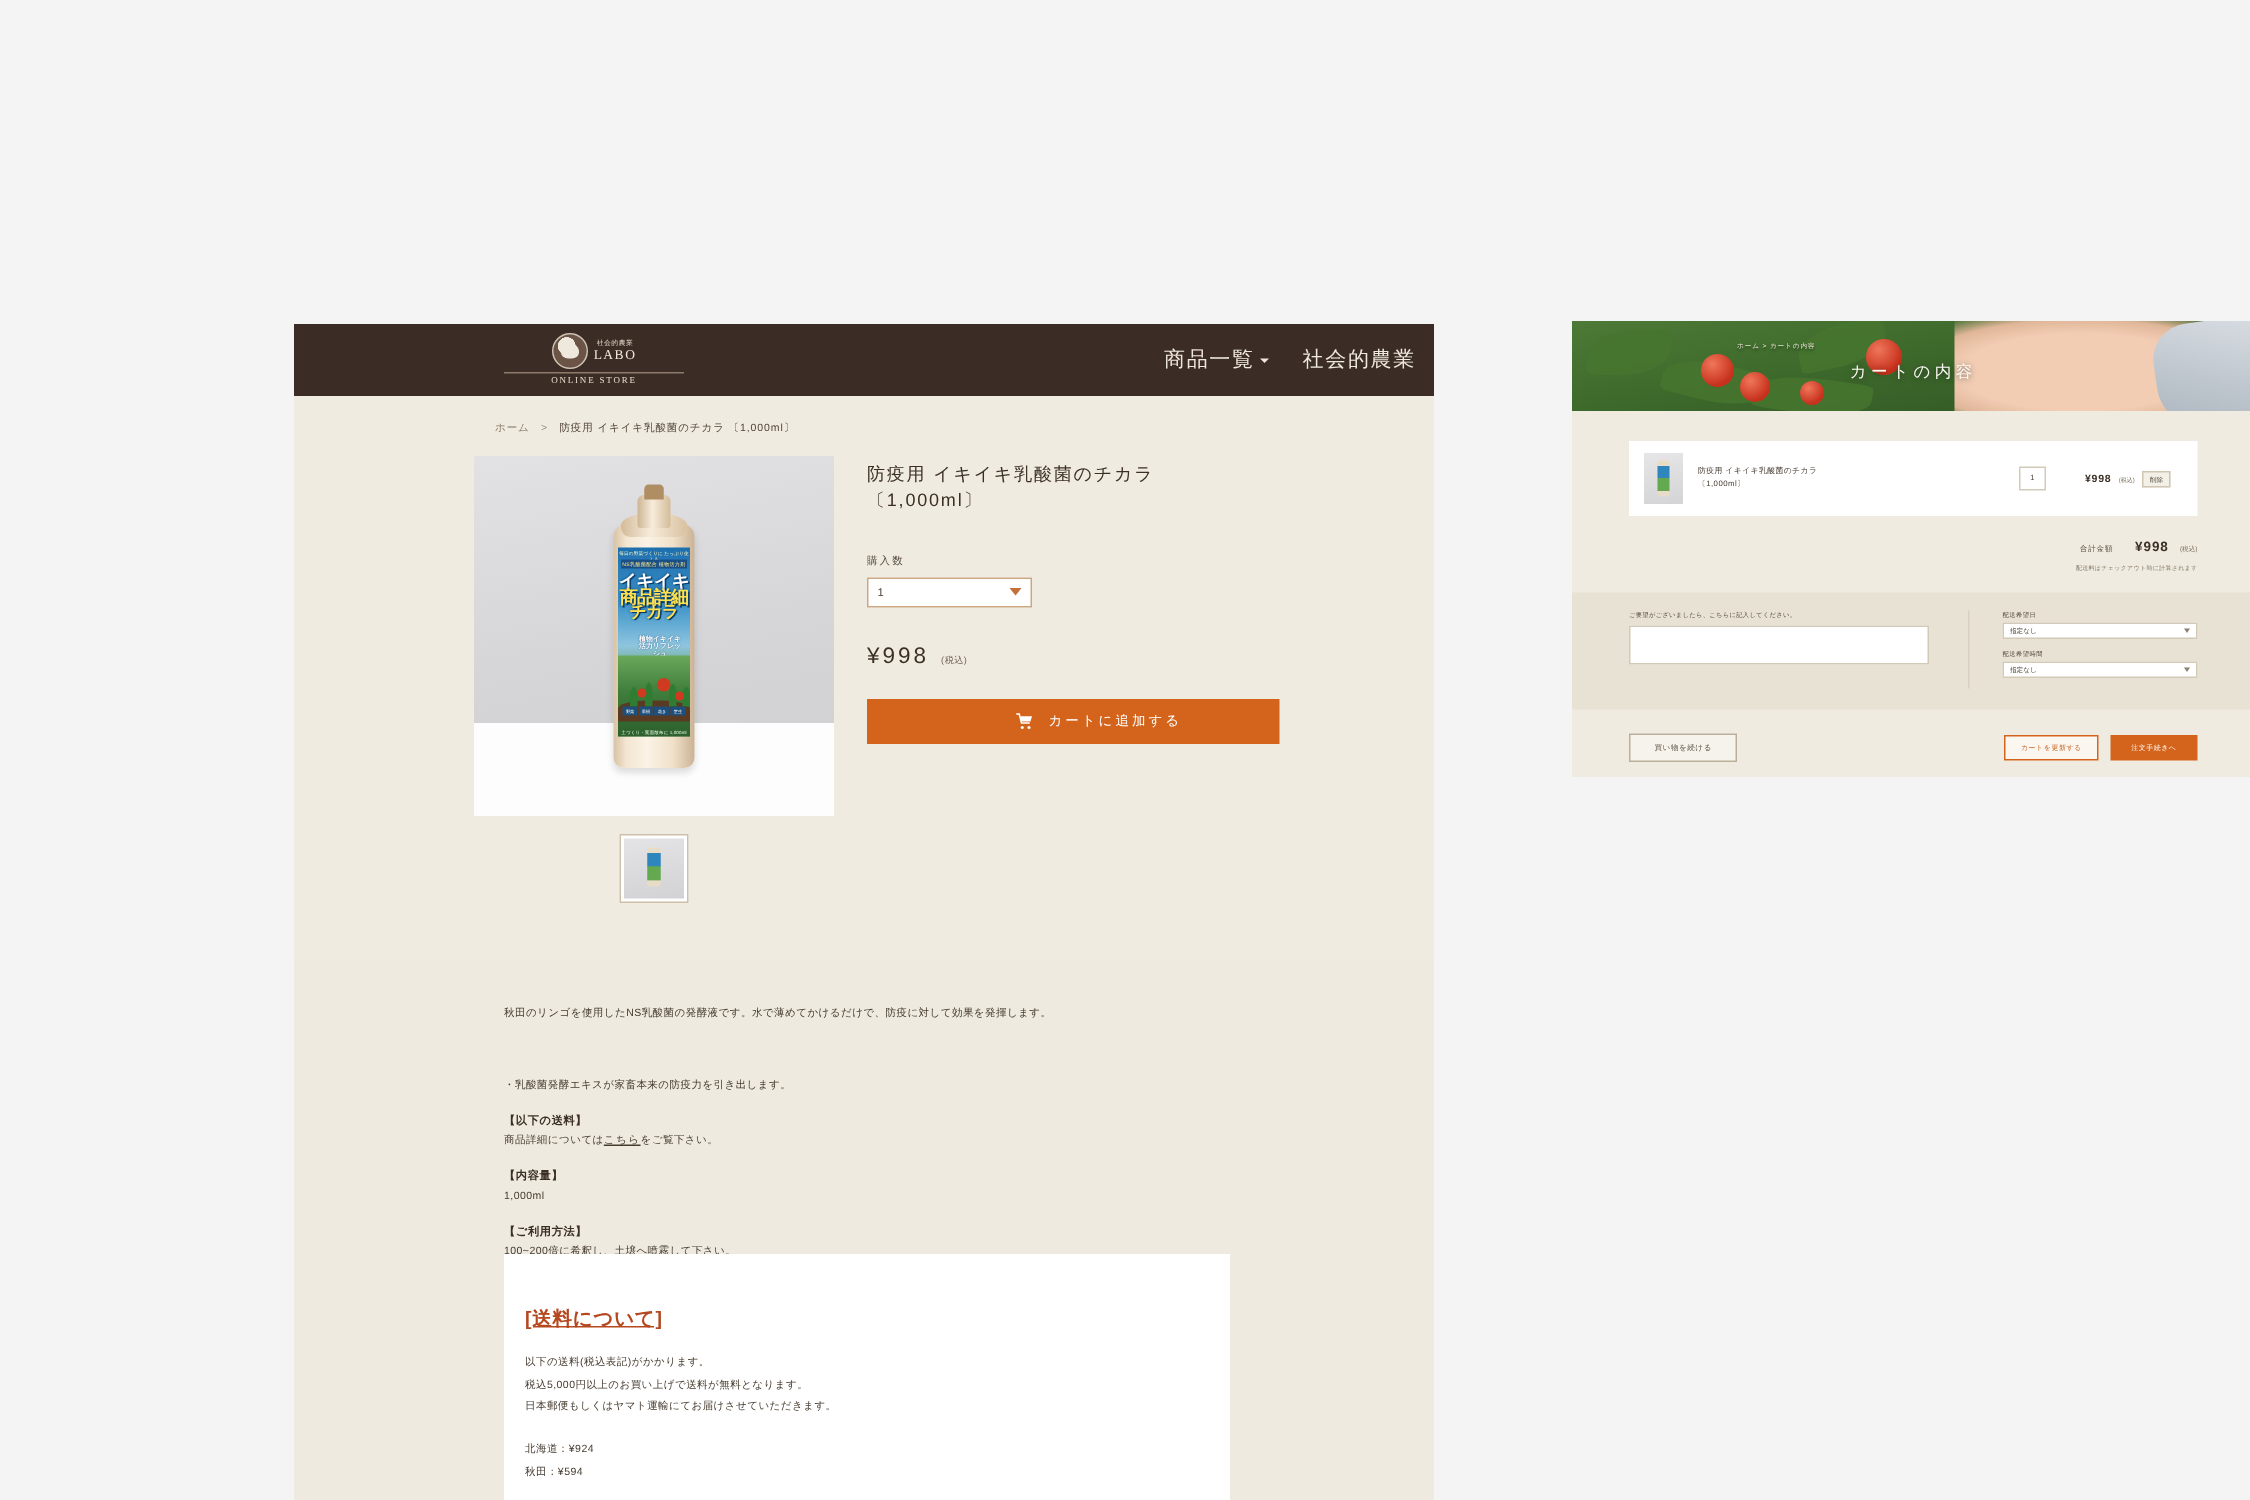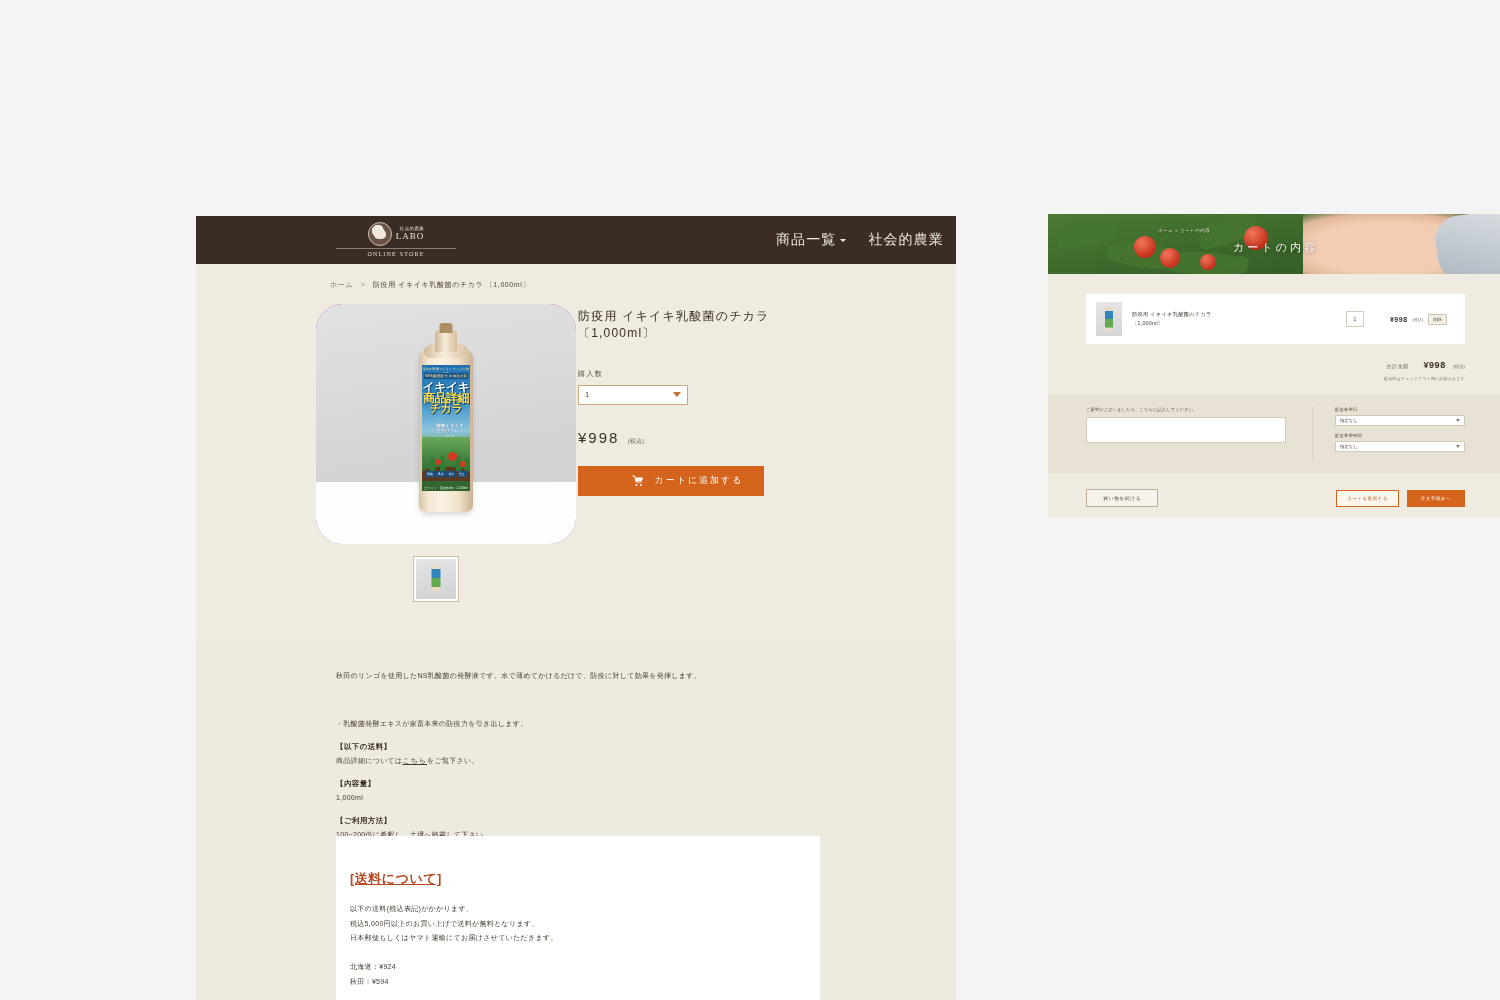--- a/index.html
+++ b/index.html
@@ -29,21 +29,21 @@
   .brand-top{display:flex;align-items:center;justify-content:center;gap:4px;}
   .brand-mark{
     width:22px;height:22px;border-radius:50%;
     background:radial-gradient(circle at 40% 35%,#efe8dd 0 30%,#6b5445 31% 100%);
     border:1px solid #cfc3b4;position:relative;flex:none;
   }
   .brand-mark:after{
     content:"";position:absolute;left:5px;top:6px;width:12px;height:10px;
     background:#efe8dd;border-radius:50% 50% 40% 40%;
   }
-  .brand-wordmark{line-height:1.05;text-align:right;}
+  .brand-wordmark{line-height:1.05;text-align:center;}
   .brand-kana{font-size:4.5px;letter-spacing:.4px;display:block;color:#e6dacb;}
   .brand-name{font-size:9px;letter-spacing:1px;display:block;font-family:"Liberation Serif",serif;}
   .brand-sub{
     margin-top:2px;font-size:6px;letter-spacing:1.2px;
     font-family:"Liberation Serif",serif;
     border-top:1px solid #8d7a6b;padding-top:2px;color:#e6dacb;
   }
   .main-nav{
     position:absolute;left:580px;top:0;height:48px;display:flex;align-items:center;gap:22px;
   }
@@ -61,21 +61,21 @@
   }
   .breadcrumb .crumb-link{color:#8a7a66;cursor:pointer;}
   .breadcrumb .sep{margin:0 5px;color:#9b8c79;}
   .breadcrumb .crumb-current{color:#53453a;}
 
   .product-top{
     display:flex;padding:14px 0 0 120px;gap:22px;position:relative;
   }
   .gallery{width:240px;}
   .main-photo{
-    width:260px;height:240px;background:#a21caf;position:relative;overflow:hidden;border-radius:27px;
+    width:240px;height:240px;background:#a21caf;position:relative;overflow:hidden;
   }
   .photo-bg{position:absolute;inset:0;background:linear-gradient(170deg,#e2e2e4 0%,#d5d5d8 55%,#cfcfd2 100%);}
   .photo-floor{position:absolute;left:0;right:0;bottom:0;height:62px;background:#fdfdfd;}
   .bottle{
     position:absolute;left:50%;bottom:32px;transform:translateX(-50%);
     width:54px;height:163px;border-radius:9px 9px 7px 7px;
     background:linear-gradient(90deg,#d8c2a3 0%,#f3e6d2 16%,#fbf3e6 42%,#f0e0c8 74%,#cbb295 100%);
     box-shadow:0 3px 5px rgba(0,0,0,.13);
   }
   .bottle-neck{
@@ -156,21 +156,21 @@
     padding:0 6px;font-size:7.5px;color:#4a3f33;cursor:pointer;
   }
   .qty-caret{
     width:0;height:0;border-left:4px solid transparent;border-right:4px solid transparent;
     border-top:5px solid #c4703a;
   }
   .price-row{margin-top:24px;display:flex;align-items:baseline;gap:8px;}
   .price{font-size:15px;letter-spacing:2px;color:#3b2f24;}
   .price-tax{font-size:6px;color:#6f6152;letter-spacing:.4px;}
   .cart-btn{
-    margin-top:20px;width:186px;height:30px;background:#d4641c;color:#fff;
+    margin-top:20px;width:275px;height:30px;background:#d4641c;color:#fff;
     display:flex;align-items:center;justify-content:center;gap:10px;
     font-size:9px;letter-spacing:2px;border:none;cursor:pointer;padding-left:40px;
   }
   .cart-btn svg{display:block;}
 
   .desc-area{
     margin-top:38px;background:#eeeadf;padding:30px 0 0 140px;position:relative;min-height:340px;
   }
   .desc-block{margin-bottom:12px;}
   .desc-h{font-size:7.5px;font-weight:bold;color:#3b2f24;letter-spacing:.4px;margin-bottom:3px;}

